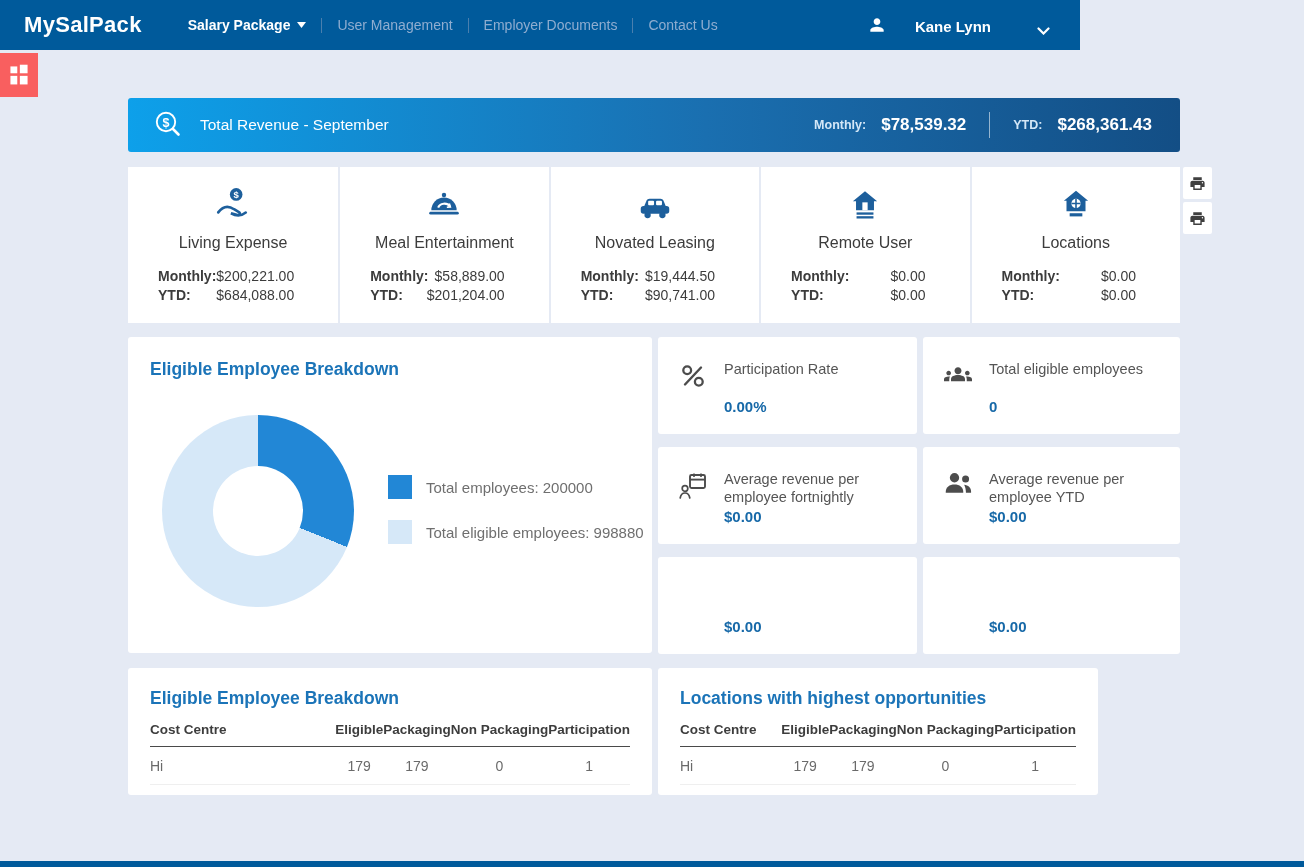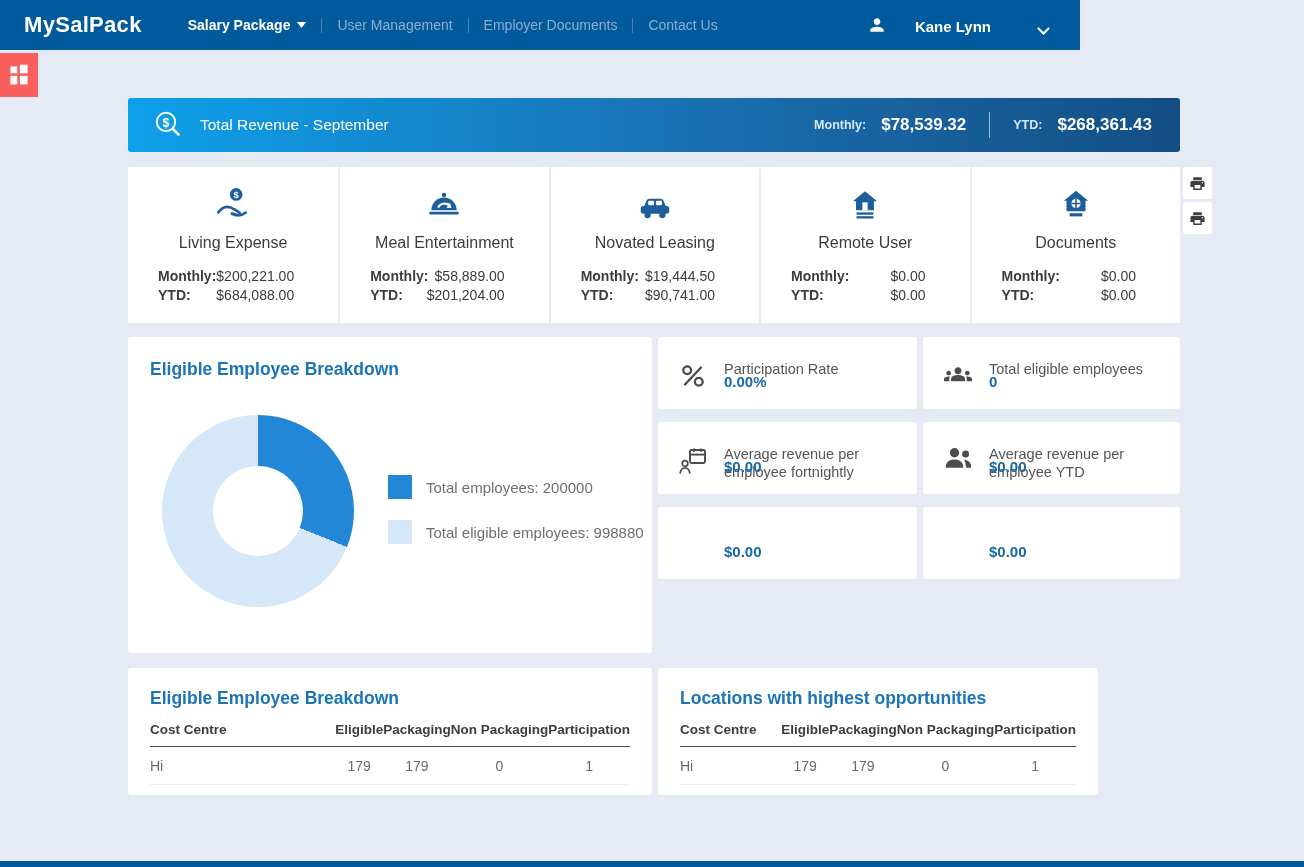--- a/index.html
+++ b/index.html
@@ -48,21 +48,21 @@
     background:#fff; border-radius:3px; padding:22px; }
   .donut { position:absolute; left:34px; top:78px; width:192px; height:192px; border-radius:50%; }
   .donut::after { content:""; position:absolute; inset:51px; background:#fff; border-radius:50%; }
   .legend { position:absolute; left:260px; top:138px; }
   .legend-item { display:flex; align-items:center; gap:14px; margin-bottom:21px; }
   .legend-swatch { width:24px; height:24px; flex-shrink:0; }
   .legend-label { font-size:15px; color:#6f6f6f; }
   
   .kpi-grid { position:absolute; left:658px; top:337px; width:522px;
     display:grid; grid-template-columns:259px 257px; gap:13px 6px; }
-  .kpi-card { background:#fff; border-radius:3px; height:72px; position:relative; padding:23px 14px 0 20px; }
+  .kpi-card { background:#fff; border-radius:3px; height:97px; position:relative; padding:23px 14px 0 20px; }
   .kpi-head { display:flex; gap:16px; align-items:flex-start; }
   .kpi-icon { width:30px; flex-shrink:0; display:flex; justify-content:center; margin-top:1px; }
   .kpi-title { font-size:14.5px; color:#555; line-height:18px; }
   .kpi-value { position:absolute; left:66px; bottom:19px; color:#1769a8; font-size:15px; font-weight:bold; }
   
   .table-card { position:absolute; top:668px; height:127px; background:#fff; border-radius:3px; padding:20px 22px; }
   .table-card.left { left:128px; width:524px; }
   .table-card.right { left:658px; width:440px; }
   table { width:100%; border-collapse:collapse; margin-top:13px; }
   th { font-size:13.5px; color:#3d3d3d; font-weight:bold; text-align:center;
@@ -230,21 +230,21 @@
 
   <div class="stat-card">
     <div class="stat-icon">
       <svg width="38" height="38" viewBox="0 0 36 36">
         <path d="M18 4.5L29.5 14h-2.5v10h-18V14H6.5z" fill="#1d5f9c"></path>
         <circle cx="18" cy="16.5" r="4.4" fill="#fff"></circle>
         <path d="M18 12.2v8.6M13.7 16.5h8.6" stroke="#1d5f9c" stroke-width="1.5"></path>
         <rect x="12" y="25.8" width="12" height="3" fill="#1d5f9c"></rect>
       </svg>
     </div>
-    <div class="stat-title">Documents</div>
+    <div class="stat-title">Locations</div>
     <div class="stat-vals">
       <div class="stat-line">
           <span class="lbl">Monthly:</span>
           <span>$0.00</span>
         </div>
       <div class="stat-line">
           <span class="lbl">YTD:</span>
           <span>$0.00</span>
         </div>
     </div>

